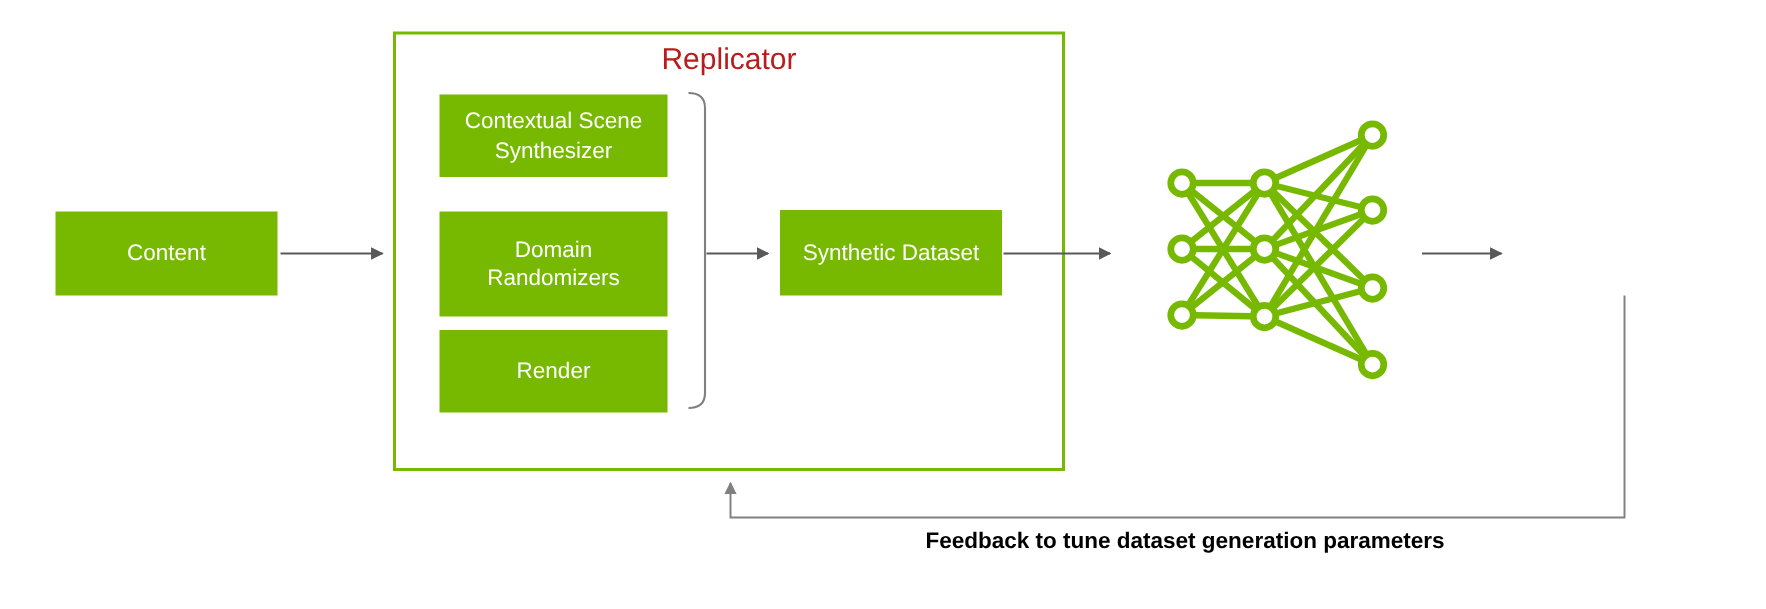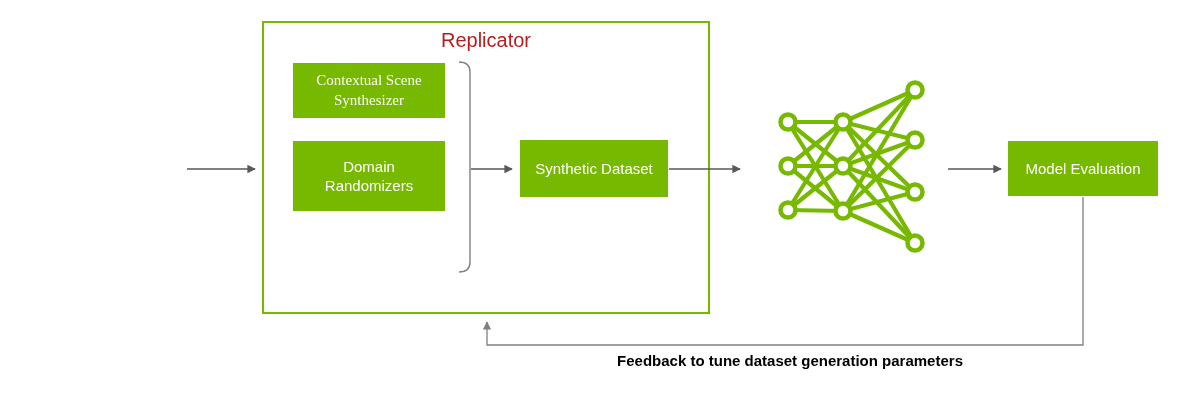--- a/index.html
+++ b/index.html
@@ -16,21 +16,21 @@
     background:#76b900;
     color:#ffffff;
     display:flex;
     align-items:center;
     justify-content:center;
     text-align:center;
     font-size:15px;
     line-height:1.28;
   }
   #content-box       {left:37px;  top:141px; width:148px; height:56px;}
-  #module-css        {left:293px; top:63px;  width:152px; height:55px; padding:0 16px; box-sizing:border-box;font-family:Liberation Serif, serif;}
+  #module-css        {left:293px; top:63px;  width:152px; height:55px; padding:0 16px; box-sizing:border-box;}
   #module-domain     {left:293px; top:141px; width:152px; height:70px; padding:0 16px; box-sizing:border-box;}
   #module-render     {left:293px; top:220px; width:152px; height:55px;}
   #dataset-box       {left:520px; top:140px; width:148px; height:57px;}
   #model-eval-box    {left:1008px;top:141px; width:150px; height:55px;}
   #replicator{
     position:absolute;
     left:262px; top:21px;
     width:448px; height:293px;
     background:#ffffff;
     border:2px solid #76b900;
@@ -70,37 +70,40 @@
 </style>
 </head>
 <body>
 
 <div id="canvas">
 
   <div id="replicator">
     <div id="replicator-title">Replicator</div>
   </div>
 
+  <div class="gbox" id="content-box">
+    <span>Content</span>
+  </div>
 
   <div class="gbox" id="module-css">
     <span>Contextual Scene Synthesizer</span>
   </div>
 
   <div class="gbox" id="module-domain">
     <span>Domain Randomizers</span>
   </div>
 
+  <div class="gbox" id="module-render">
+    <span>Render</span>
+  </div>
 
   <div class="gbox" id="dataset-box">
     <span>Synthetic Dataset</span>
   </div>
 
-  <div class="gbox" id="model-eval-box">
-    <span>Model Evaluation</span>
-  </div>
 
   <div id="feedback-label">Feedback to tune dataset generation parameters</div>
 
   <svg id="connector-layer" viewBox="0 0 1177 406" xmlns="http://www.w3.org/2000/svg">
     <defs>
       <marker id="arrowhead" viewBox="0 0 10 10" refX="9" refY="5" markerWidth="6.5" markerHeight="6.5" orient="auto-start-reverse">
         <path d="M0,0 L10,5 L0,10 z" fill="#595959"></path>
       </marker>
       <marker id="arrowhead-fb" viewBox="0 0 10 10" refX="9" refY="5" markerWidth="6.5" markerHeight="6.5" orient="auto-start-reverse">
         <path d="M0,0 L10,5 L0,10 z" fill="#808080"></path>

